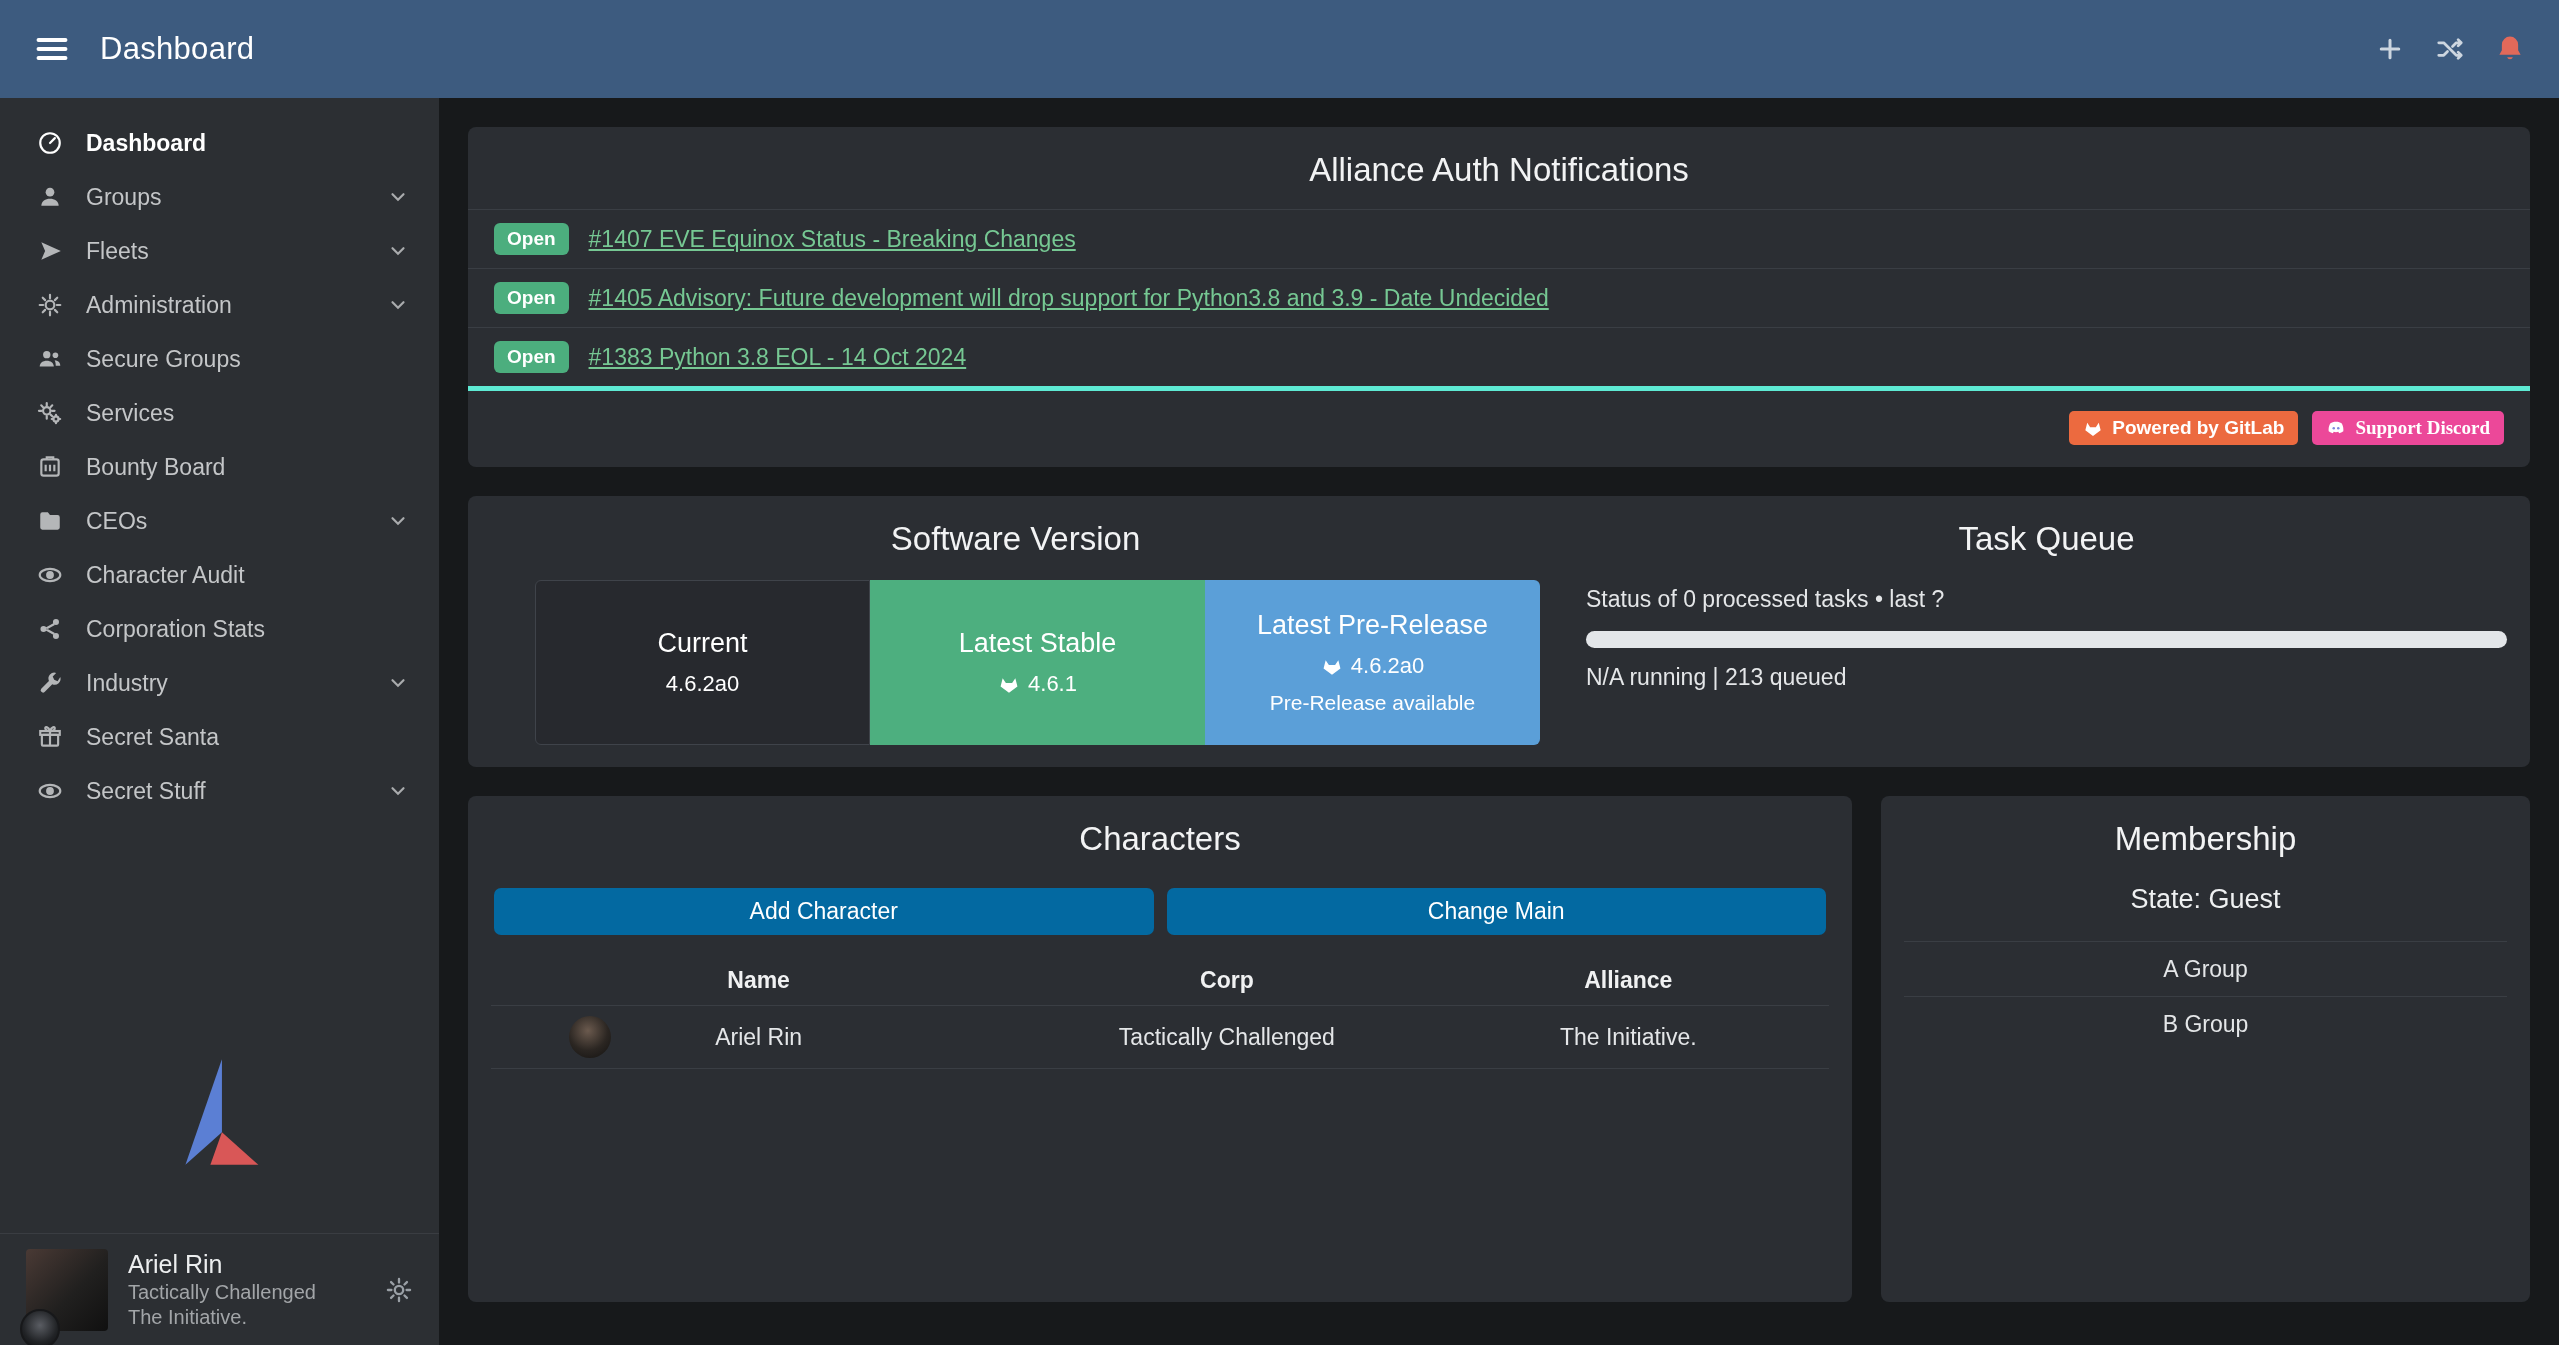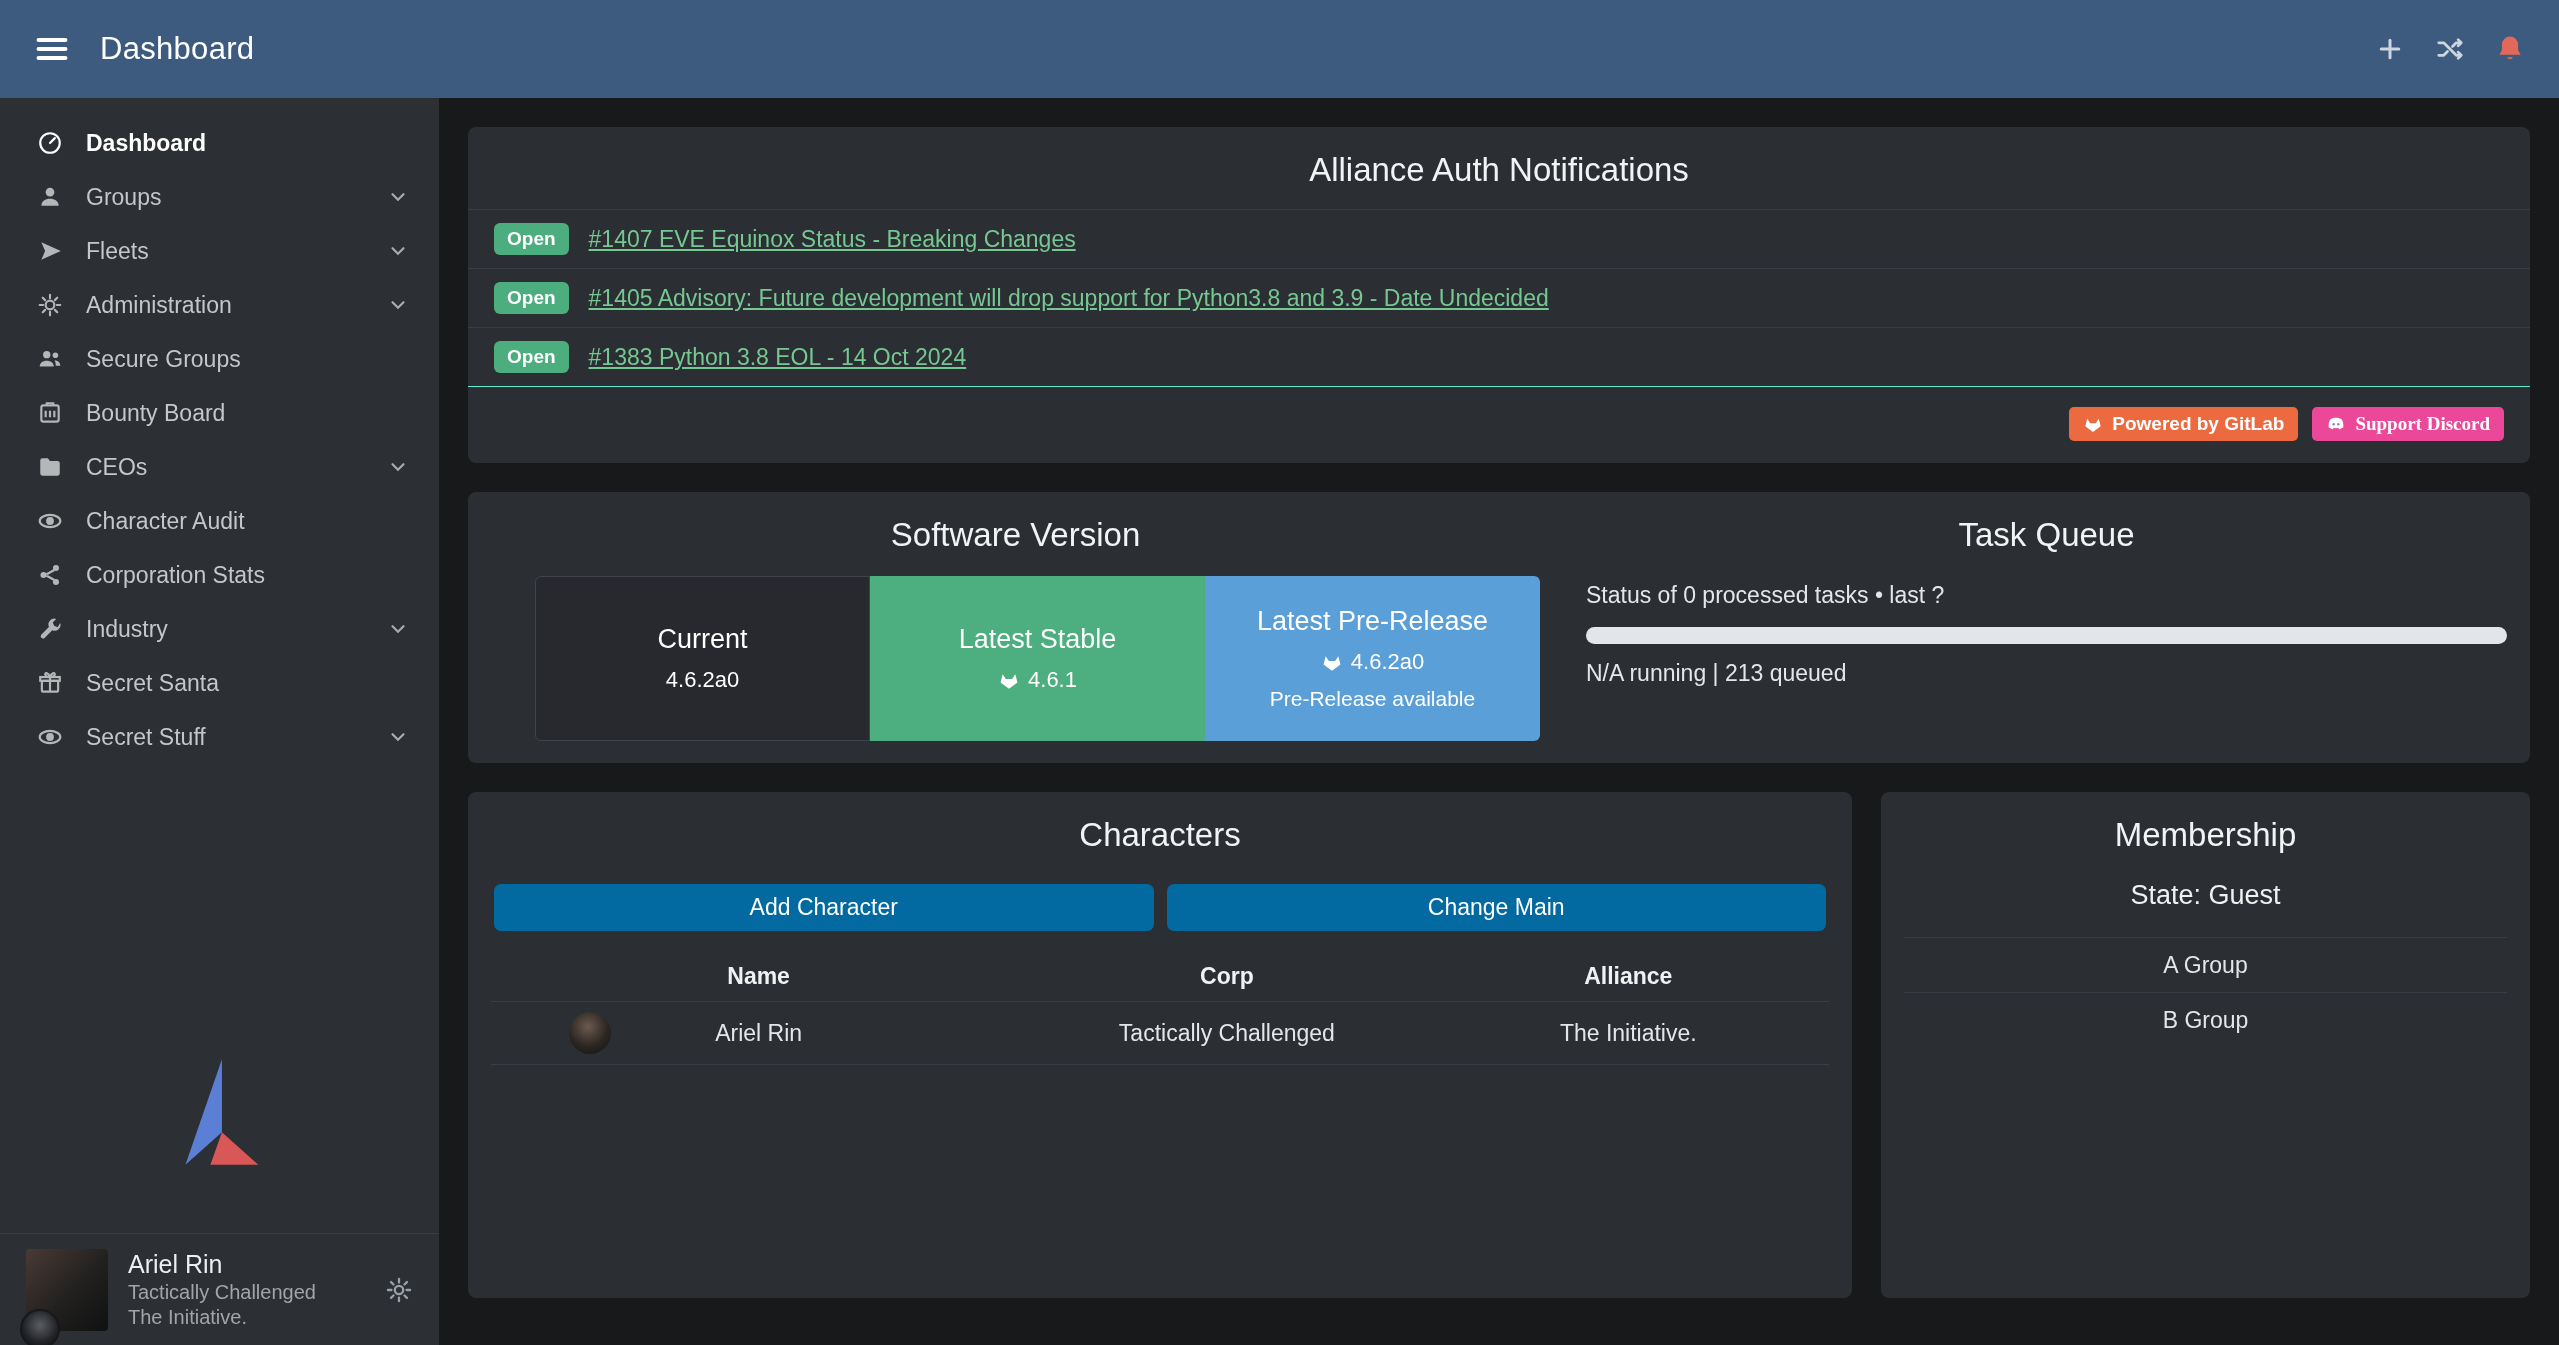--- a/index.html
+++ b/index.html
@@ -69,21 +69,21 @@
   
   .main {
     position: absolute; left: 439px; top: 98px; right: 0; bottom: 0;
     padding: 29px; overflow: hidden;
   }
   .panel { background: #2b2e33; border-radius: 8px; }
 
   
   .panel-notifications { margin-bottom: 29px; }
   .panel-title { font-size: 33px; font-weight: 500; color: #f2f3f4; text-align: center; padding: 24px 0 20px; }
-  .notif-list { border-bottom: 1px solid #5eead4; }
+  .notif-list { border-bottom: 5px solid #5eead4; }
   .notif-row {
     display: flex; align-items: center; gap: 20px;
     border-top: 1px solid #3a3e44; padding: 13px 26px;
   }
   .badge-open {
     background: #4cae7e; color: #fff; font-size: 19px; font-weight: 700;
     padding: 5px 13px; border-radius: 6px; flex: 0 0 auto;
   }
   .notif-link { color: #76c893; font-size: 23px; text-decoration: underline; cursor: pointer; }
   .notif-footer { display: flex; justify-content: flex-end; gap: 14px; padding: 20px 26px 22px; }
@@ -235,20 +235,31 @@
         <svg viewBox="0 0 24 24" fill="currentColor">
             <circle cx="9" cy="8" r="3.4"></circle>
             <path d="M2.5 19c0-3.6 3-5.5 6.5-5.5s6.5 1.9 6.5 5.5z"></path>
             <circle cx="17" cy="8.5" r="2.6"></circle>
             <path d="M16.3 13.2c3 .2 5.2 2 5.2 5.1h-4.2c0-2-.3-3.8-1-5.1z"></path>
           </svg>
       </span>
       <span class="slabel">Secure Groups</span>
     </div>
 
+    <div class="side-item">
+      <span class="sicon">
+        <svg viewBox="0 0 24 24" fill="none" stroke="currentColor" stroke-width="2" stroke-linecap="round">
+            <circle cx="9" cy="10" r="3.4"></circle>
+            <path d="M9 2.8v2.4M9 14.8v2.4M1.8 10h2.4M13.8 10h2.4M3.9 4.9l1.7 1.7M12.4 13.4l1.7 1.7M14.1 4.9l-1.7 1.7"></path>
+            <circle cx="17.5" cy="17.5" r="2.4"></circle>
+            <path d="M17.5 13.6v1.5M17.5 19.9v1.5M13.6 17.5h1.5M19.9 17.5h1.5"></path>
+          </svg>
+      </span>
+      <span class="slabel">Services</span>
+    </div>
 
     <div class="side-item">
       <span class="sicon">
         <svg viewBox="0 0 24 24" fill="none" stroke="currentColor" stroke-width="2">
             <rect x="4" y="5" width="16" height="15" rx="2"></rect>
             <path d="M9 5V3h6v2M8 10v6M12 10v6M16 10v6"></path>
           </svg>
       </span>
       <span class="slabel">Bounty Board</span>
     </div>

